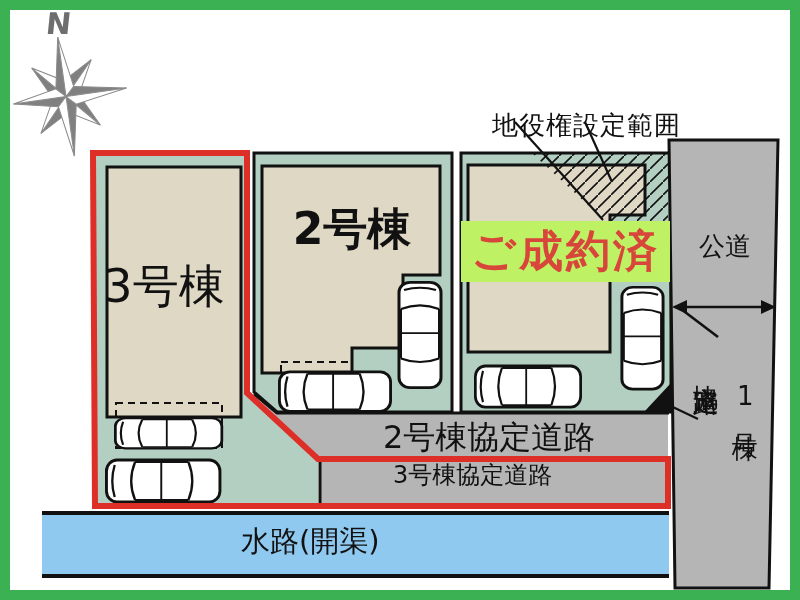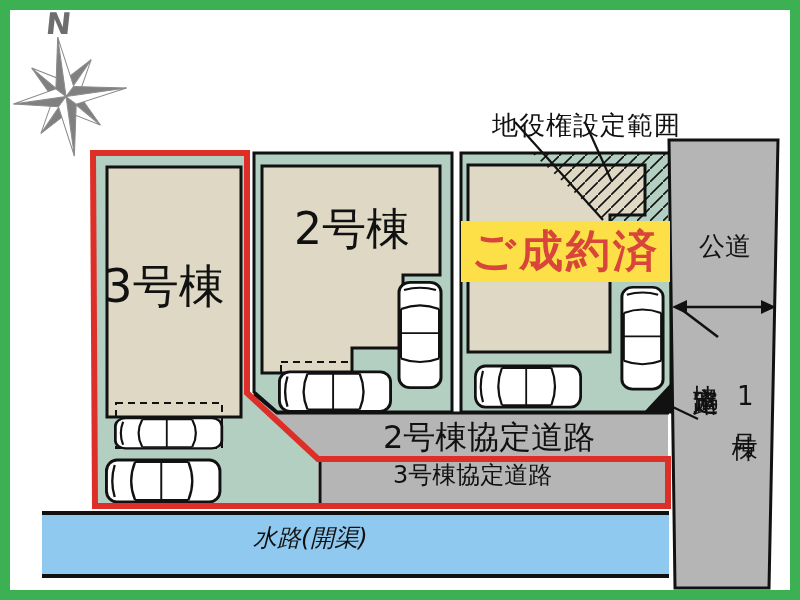--- a/index.html
+++ b/index.html
@@ -6,31 +6,31 @@
   .canvas{
     position:relative;width:800px;height:600px;background:#ffffff;overflow:hidden;
     font-family:"DejaVu Sans","Liberation Sans",sans-serif;color:#111;
   }
   .frame{position:absolute;inset:0;border:10px solid #3bb154;pointer-events:none;z-index:30;}
   svg.plan{position:absolute;left:0;top:0;z-index:1;}
   .lbl{position:absolute;white-space:nowrap;z-index:20;color:#111;line-height:1.05;}
   .north{left:46px;top:8px;font-size:30px;font-weight:bold;color:#6e6e6e;transform:skewX(-6deg);}
   .easement{left:492px;top:84px;font-size:26px;letter-spacing:1px;margin-top:28px;}
   .lot3lbl{left:92px;top:262px;width:144px;text-align:center;font-size:46px;}
-  .lot2lbl{left:272px;top:206px;width:160px;text-align:center;font-size:44px;}
-  .banner{position:absolute;left:461px;top:221px;width:209px;height:61px;background:#fde047;
+  .lot2lbl{left:272px;top:206px;width:160px;text-align:center;font-size:44px;font-weight:bold;}
+  .banner{position:absolute;left:461px;top:221px;width:209px;height:61px;background:#bef264;
           z-index:15;display:flex;align-items:center;justify-content:center;}
   .banner .sold{color:#d8453a;font-size:44px;font-weight:bold;letter-spacing:3px;}
   .road2lbl{left:383px;top:421px;font-size:32px;}
   .road3lbl{left:393px;top:463px;font-size:24px;}
   .pubroad{left:699px;top:233px;width:106px;font-size:26px;}
   .vtext{writing-mode:vertical-rl;text-orientation:upright;font-size:26px;letter-spacing:2px;}
   .kyotei{left:692px;top:364px;height:150px;}
   .goto1{left:731px;top:381px;height:120px;}
-  .waterlbl{left:253px;top:526px;font-size:24px;font-style:italic;}
+  .waterlbl{left:241px;top:526px;font-size:29px;}
 </style>
 </head>
 <body>
 
 <div class="canvas">
 
   <svg class="plan" width="800" height="600" viewBox="0 0 800 600">
     <defs>
       <pattern id="hatch" patternUnits="userSpaceOnUse" width="13" height="13">
         <path d="M0,13 L13,0" stroke="#111" stroke-width="1.6" fill="none"></path>

